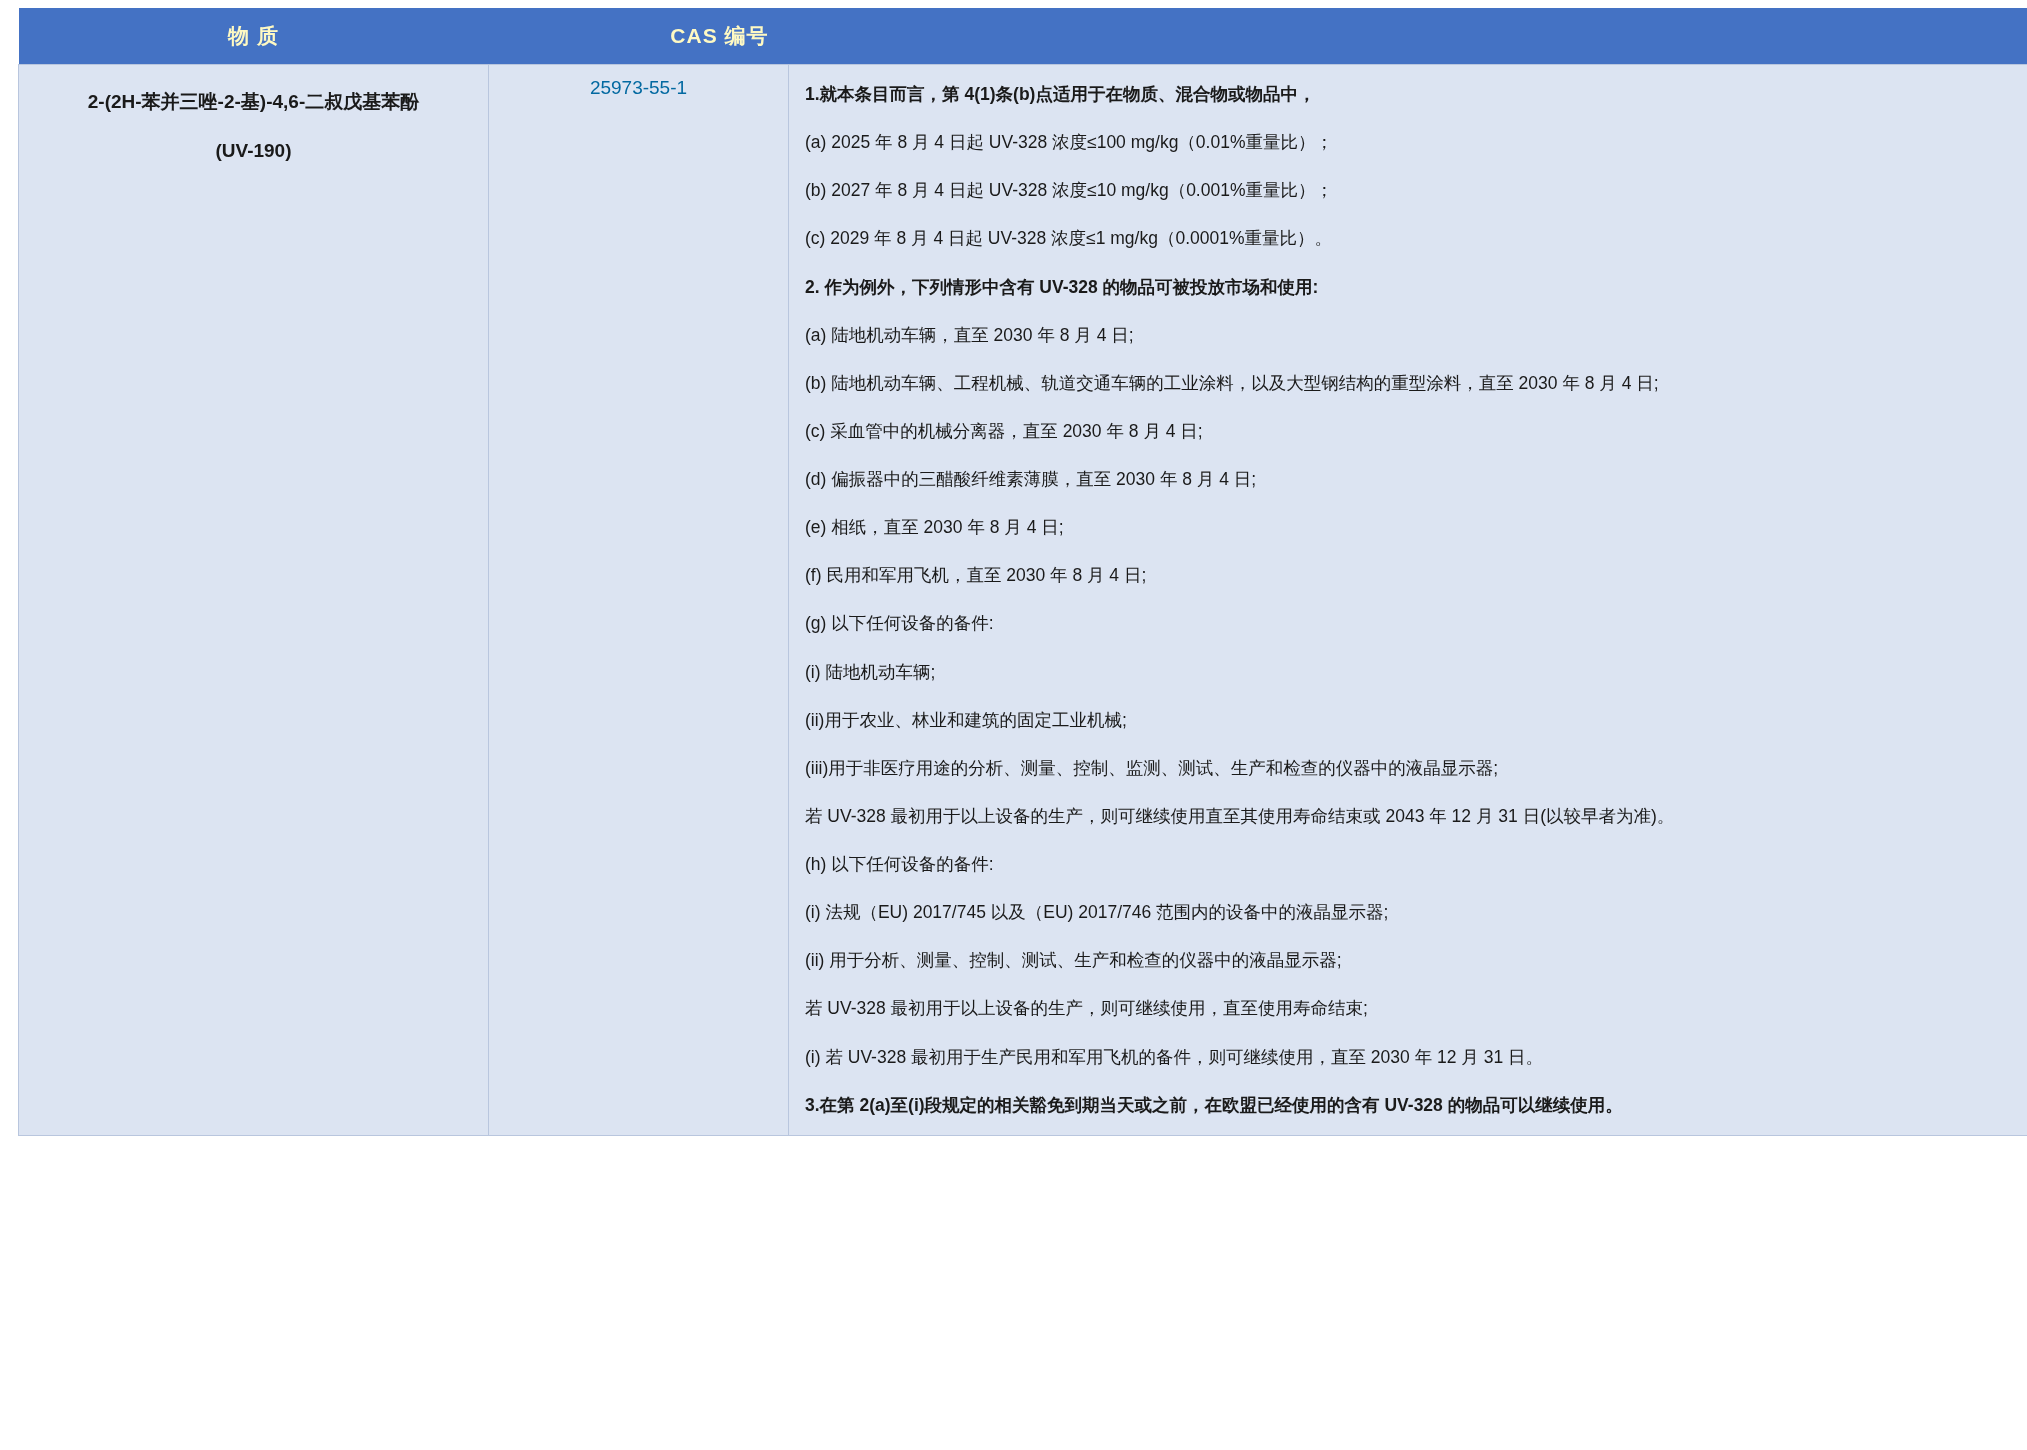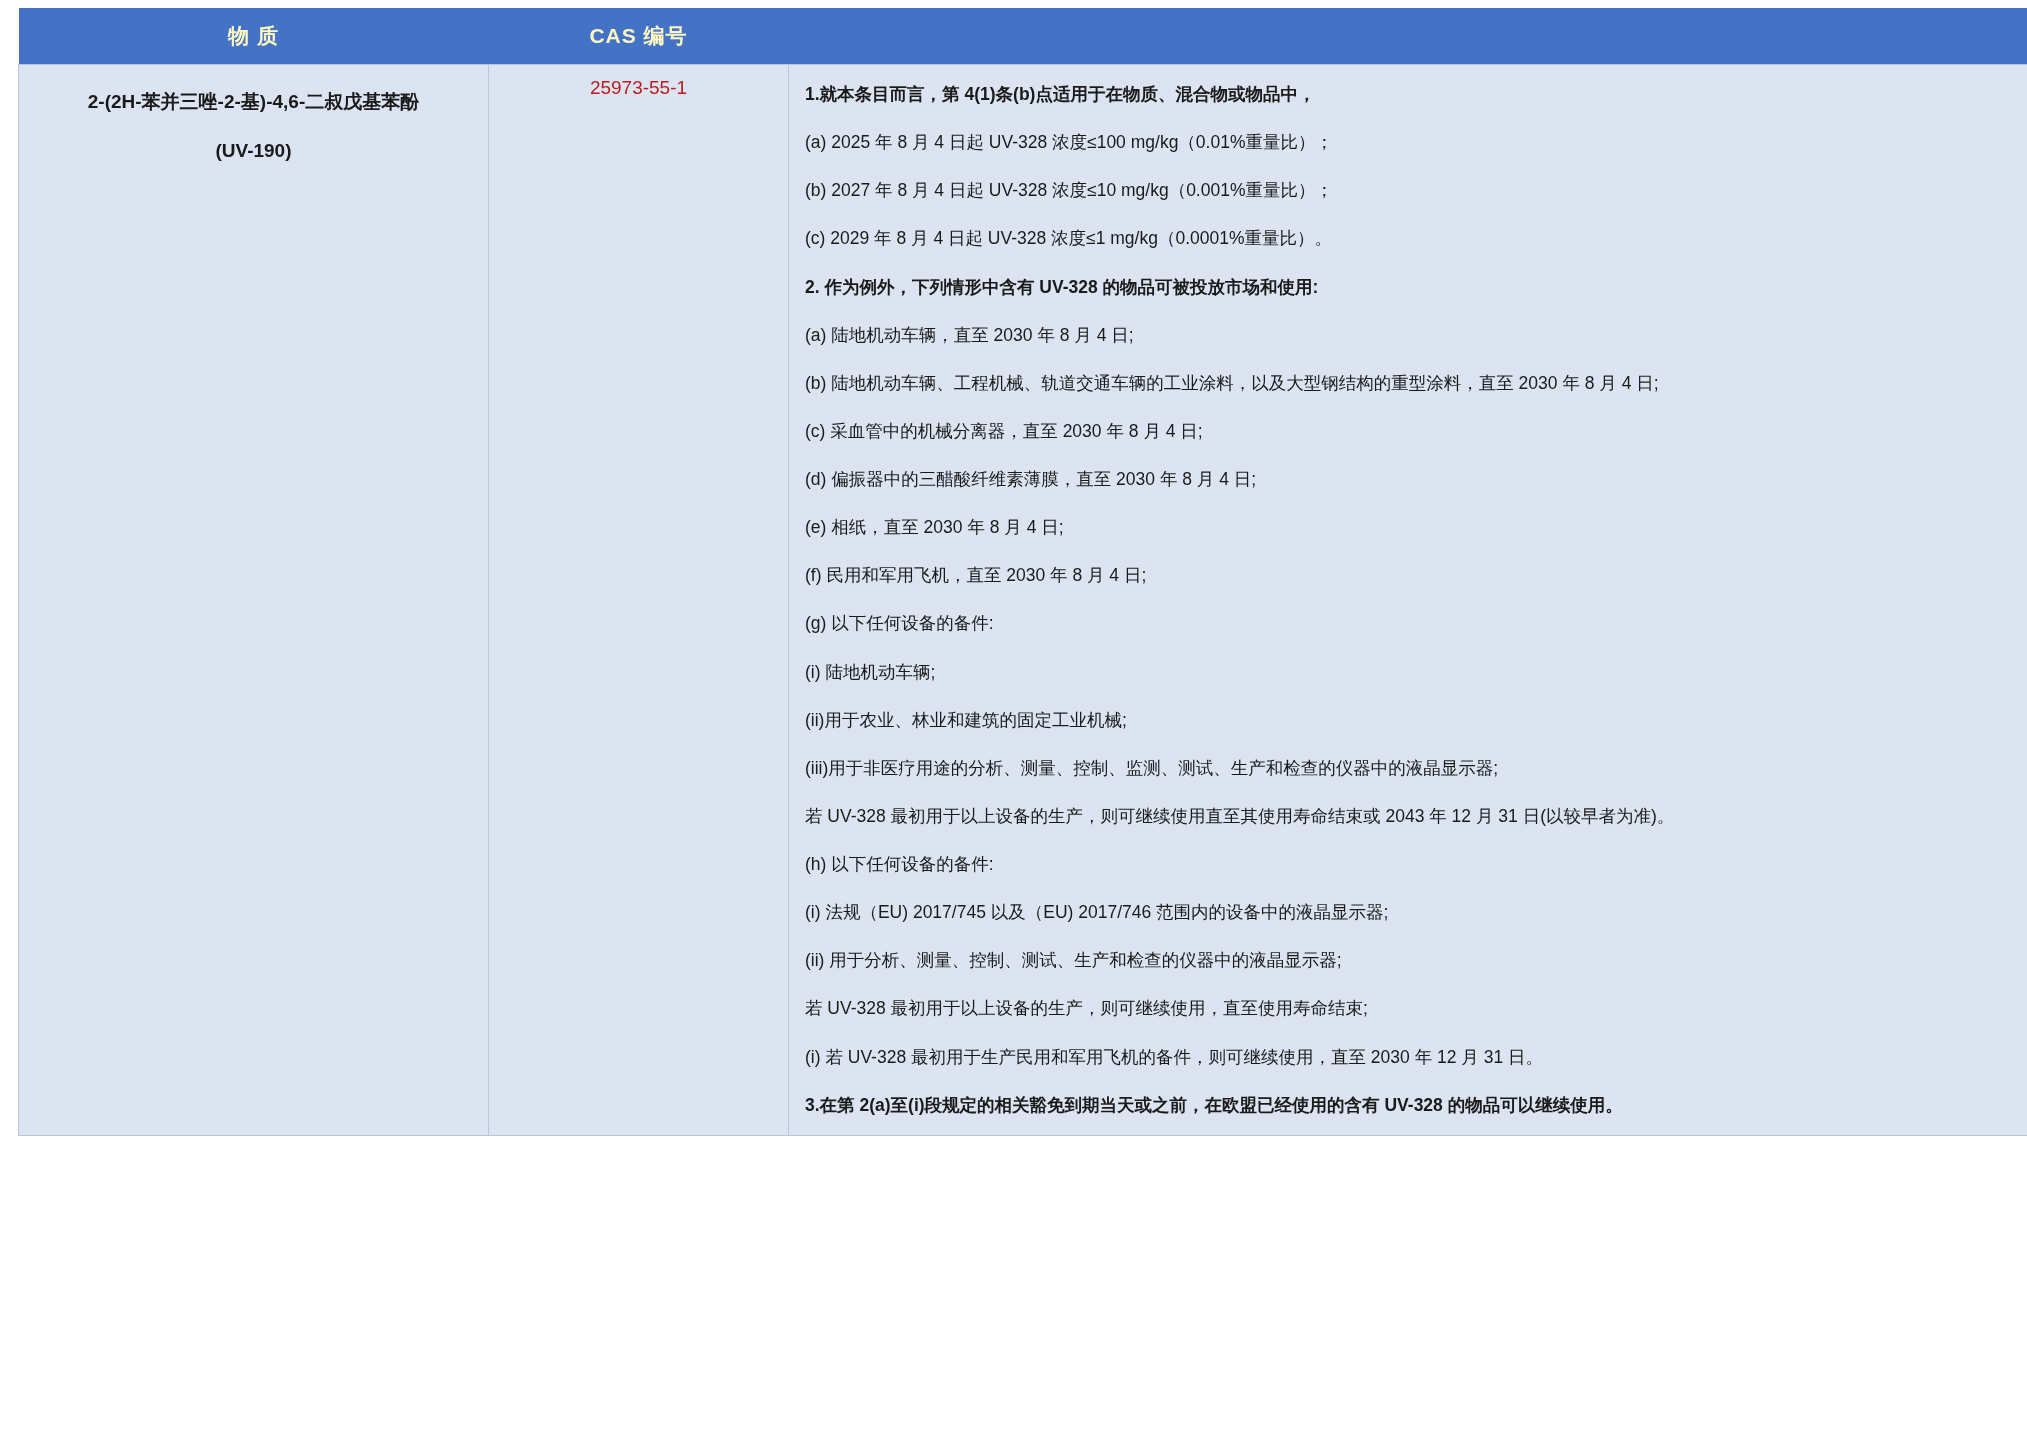--- a/index.html
+++ b/index.html
@@ -36,21 +36,21 @@
     letter-spacing: 1px;
     border: none;
     vertical-align: middle;
   }
   th.col-substance {
     width: 430px;
     text-align: center;
   }
   th.col-cas {
     width: 260px;
-    text-align: center;
+    text-align: right;
     padding-left: 70px;
   }
   th.col-cond {
     width: 1301px;
     text-align: left;
   }
   table.reg-table td {
     background: #dce4f2;
     border: 1px solid #b9c6de;
     vertical-align: top;
@@ -67,21 +67,21 @@
   td.cell-substance .uv-name {
     display: block;
   }
   td.cell-substance .underlined {
   }
   td.cell-cas {
     text-align: center;
     vertical-align: middle;
     font-size: 19px;
     padding: 12px 28px;
-    color: #b91c1c;
+    color: #0369a1;
   }
   td.cell-cond {
     padding: 16px 24px 14px 16px;
     font-size: 17.5px;
     line-height: 1.55;
   }
   .para {
     margin: 0 0 21px 0;
     color: #1a1a1a;
   }

